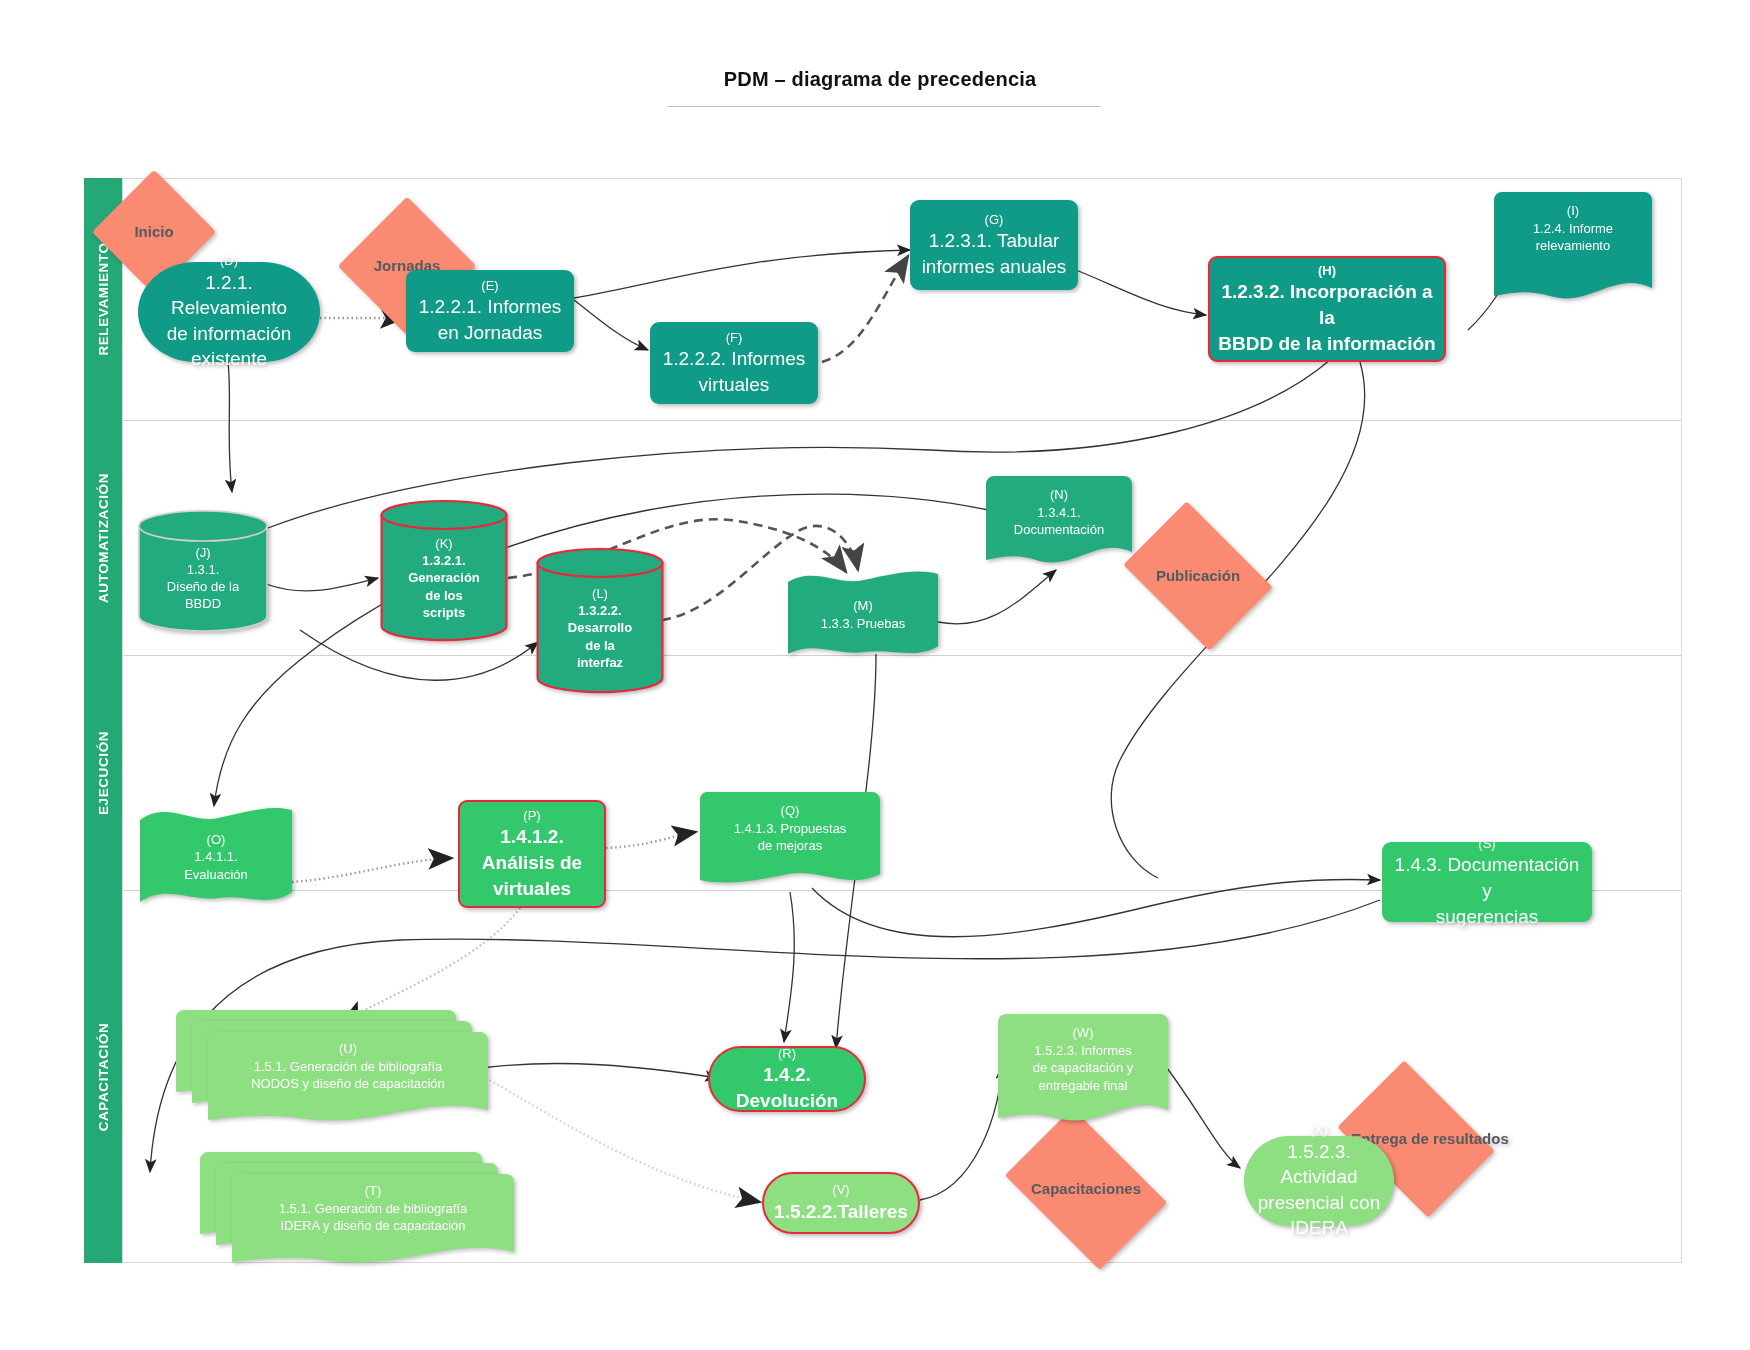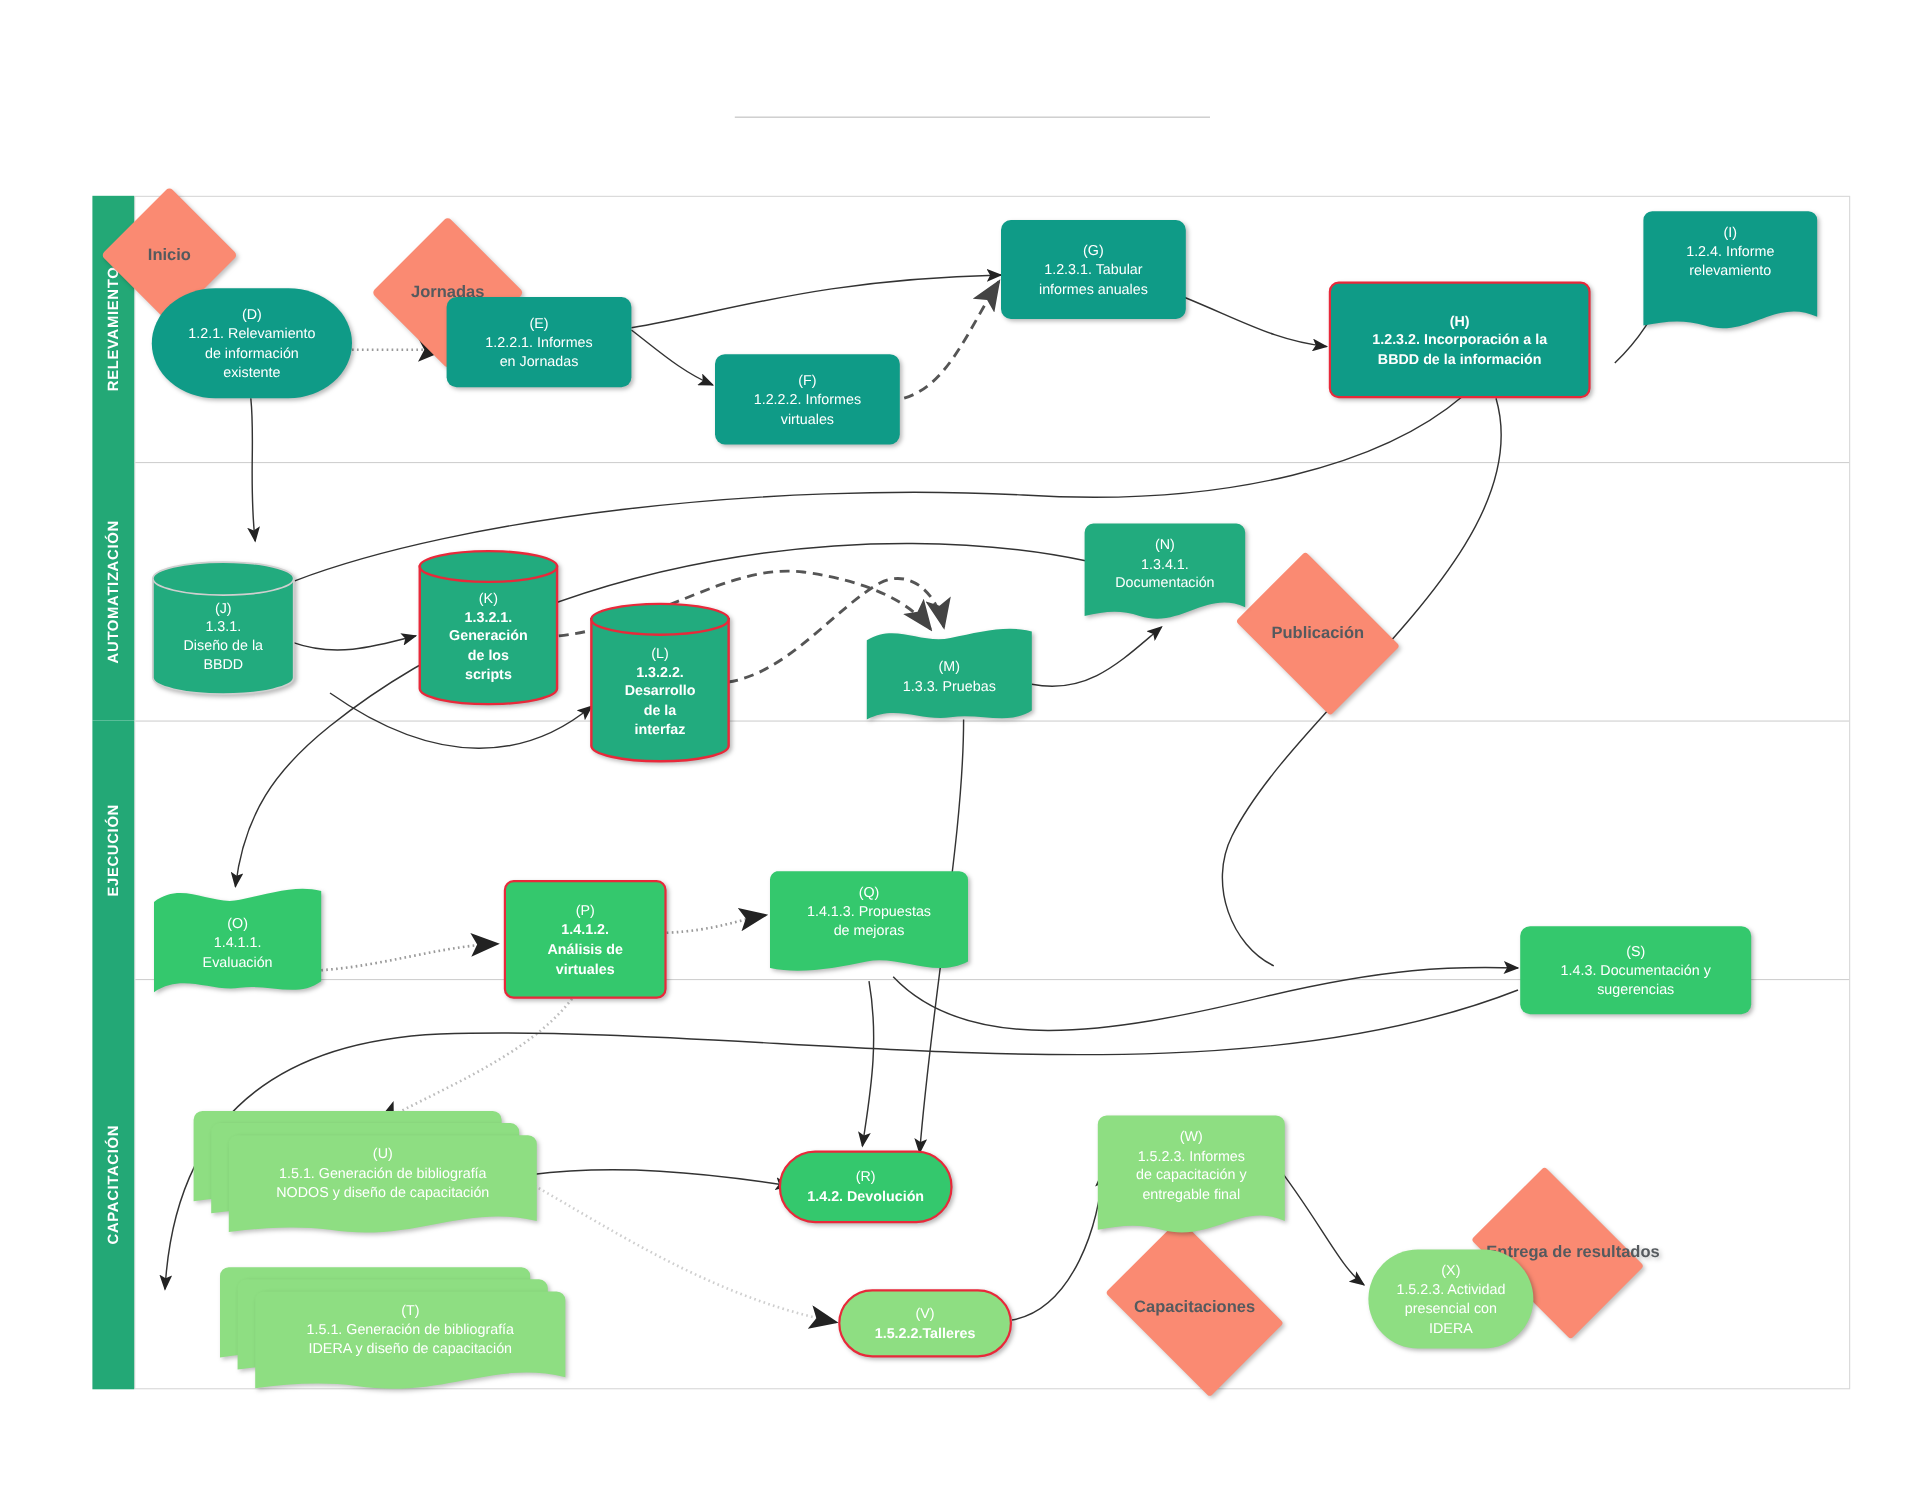--- a/index.html
+++ b/index.html
@@ -25,21 +25,21 @@
 
   
   #edges{position:absolute;left:0;top:0;width:1750px;height:1350px;pointer-events:none;}
 
   
   .node{position:absolute;box-sizing:border-box;display:flex;flex-direction:column;
         align-items:center;justify-content:center;text-align:center;color:#fff;
         font-size:13px;line-height:1.30;padding:4px 8px;
         filter:drop-shadow(2px 2px 2px rgba(0,0,0,.28));}
   .node .tag{font-size:13px;line-height:1.35;}
-  .node .txt{font-size:13px;line-height:1.35;}
+  .node .txt{font-size:19px;line-height:1.35;}
   .node.bold .tag,.node.bold .txt{font-weight:bold;}
 
   .c-teal{background:#0f9b87;}
   .c-emerald{background:#34c86d;}
   .c-lgreen{background:#8ede82;}
 
   
   .sh-rect{border-radius:9px;}
   .sh-rect.redline{border:2px solid #e8293a;}
   
@@ -79,20 +79,21 @@
   
   .stack{position:absolute;}
   .stack .layer{position:absolute;filter:drop-shadow(2px 2px 2px rgba(0,0,0,.25));}
   .stack .layer svg{display:block;overflow:visible;}
 </style>
 </head>
 <body>
 
 <div id="stage">
 
+  <div id="title">PDM – diagrama de precedencia</div>
   <div id="title-rule"></div>
 
   <div id="frame"></div>
   <div class="lane-sep" style="top:420px"></div>
   <div class="lane-sep" style="top:655px"></div>
   <div class="lane-sep" style="top:890px"></div>
 
   <div class="lane-band" style="top:178px;height:242px">
     <span>RELEVAMIENTO</span>
     </div>

